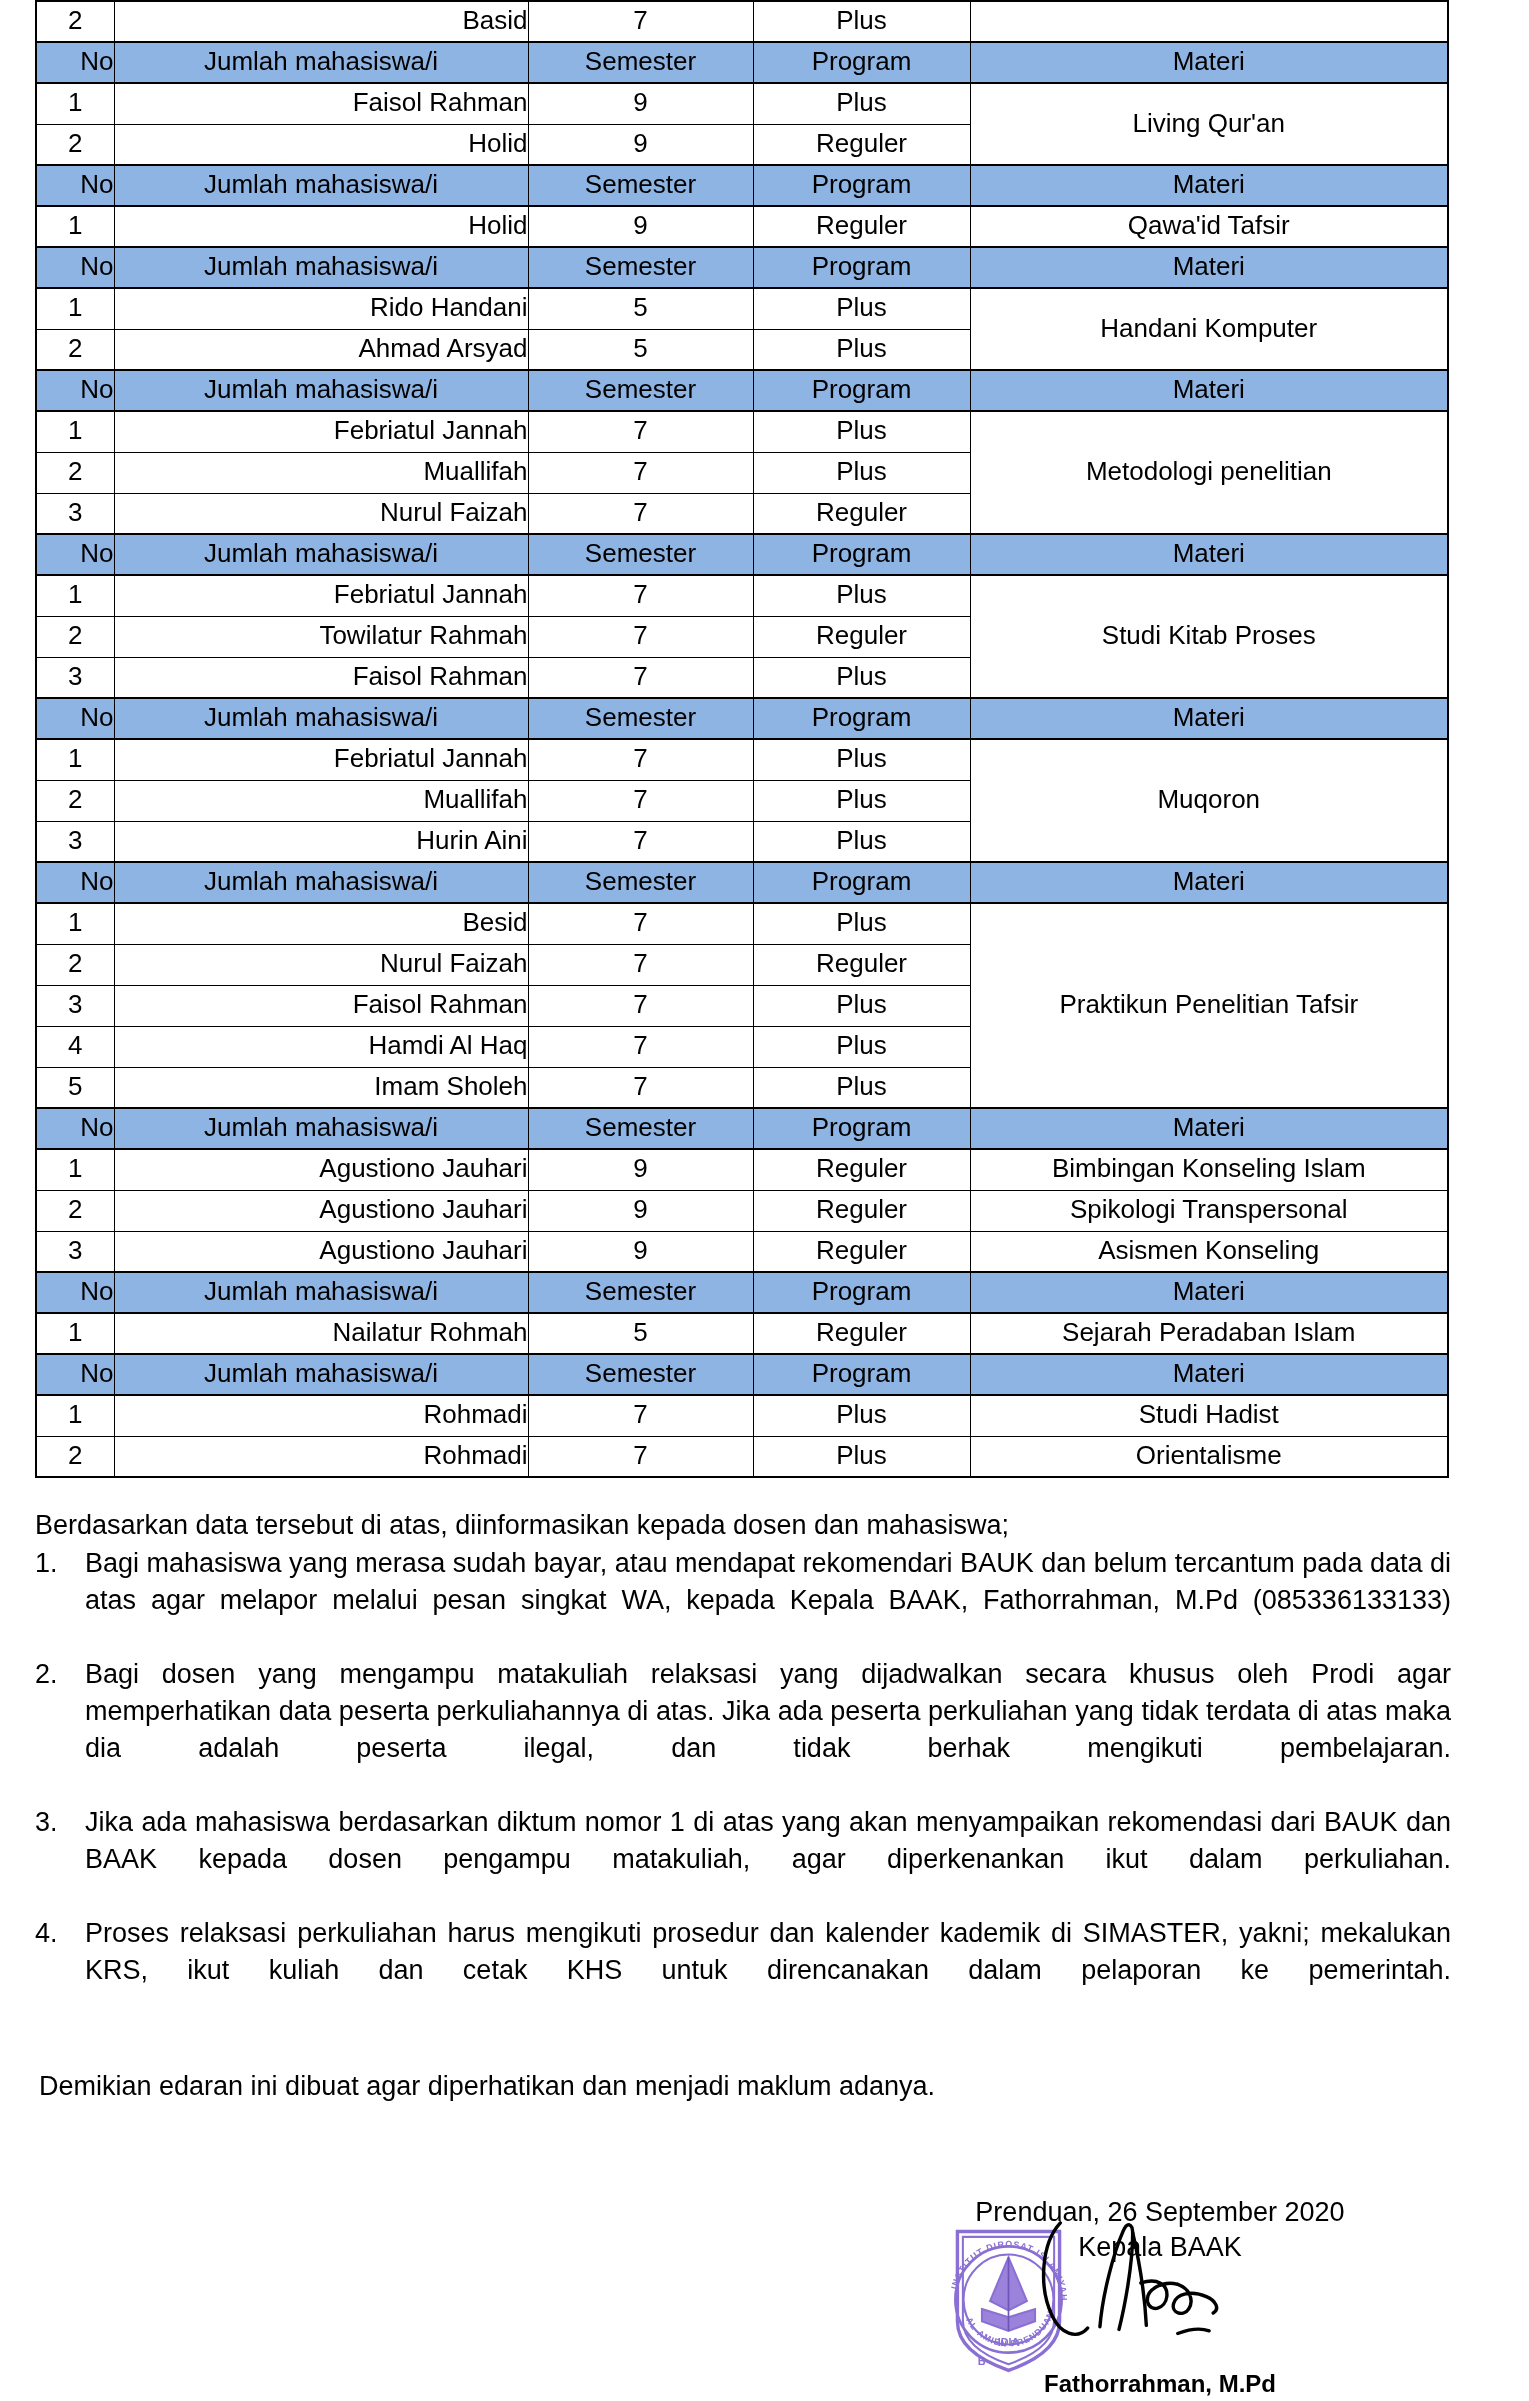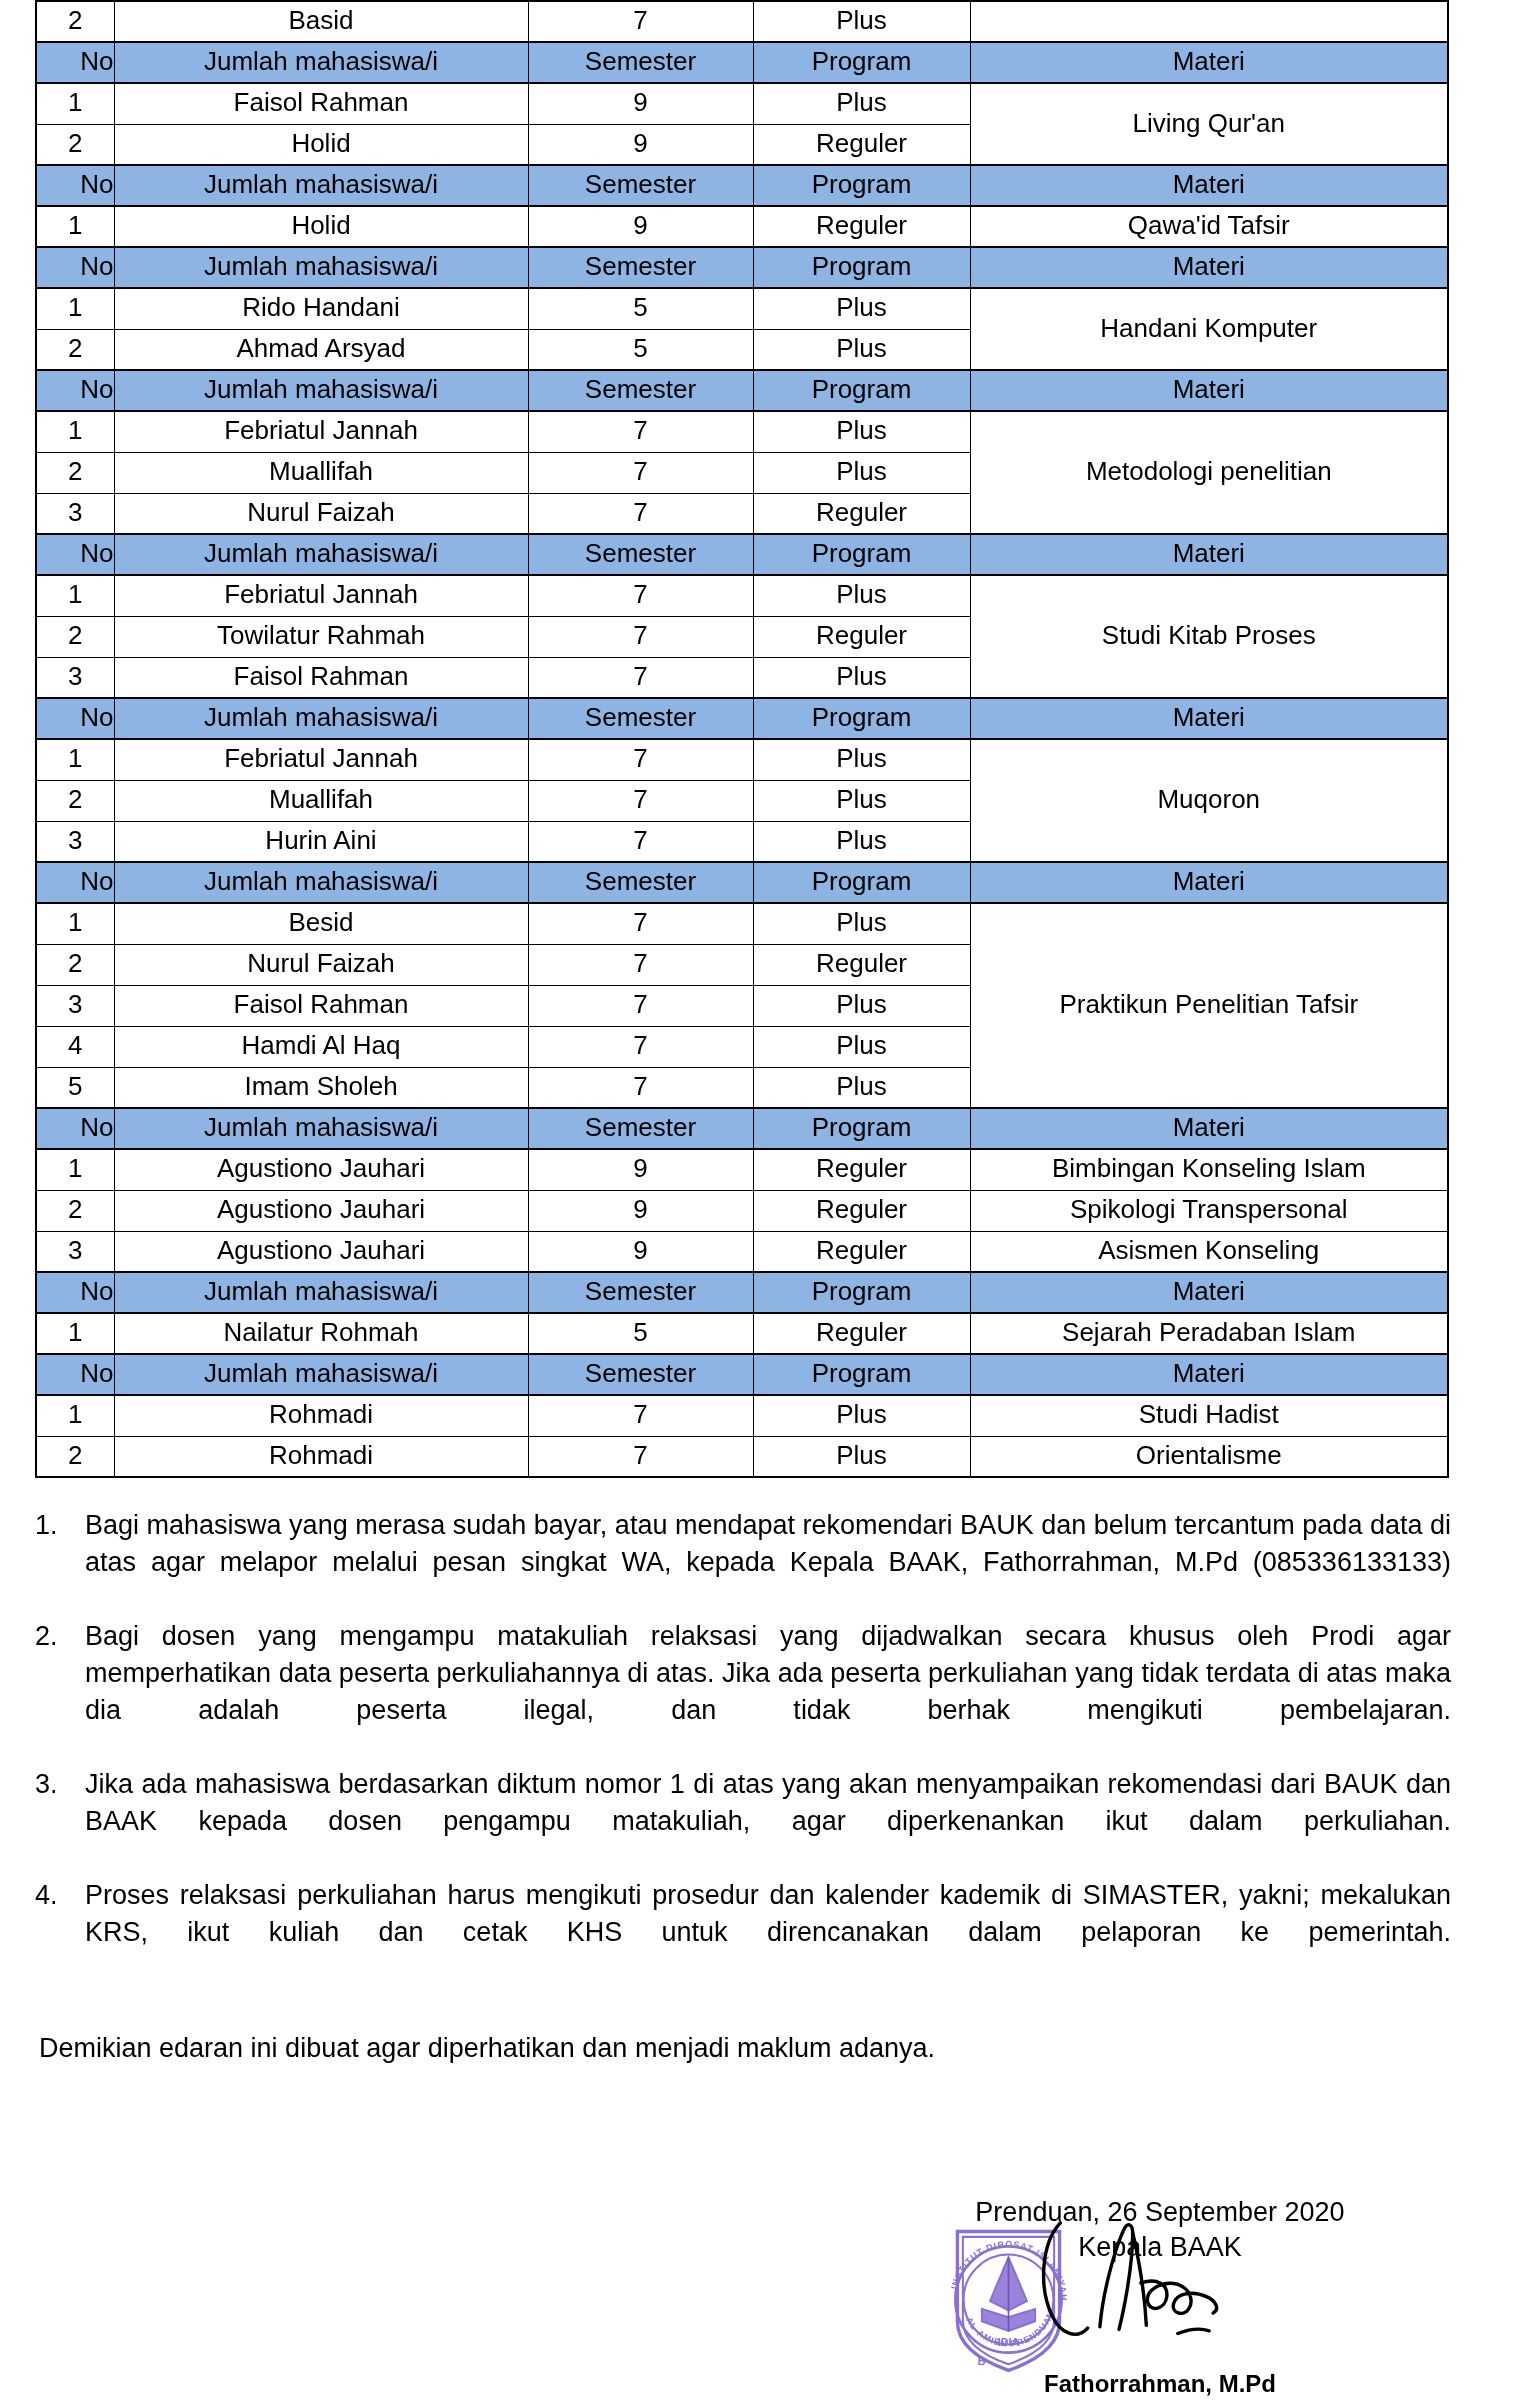--- a/index.html
+++ b/index.html
@@ -39,21 +39,21 @@
   table.data-table td {
     border: 0.7px solid #000;
     font-size: 26px;
     line-height: 1.05;
     height: 41px;
     padding: 0.7px 0 2px 0;
     vertical-align: middle;
     background: #ffffff;
   }
   td.c-no-cell     { text-align: center; }
-  td.c-name-cell   { text-align: center; padding-left: 9.6px; }
+  td.c-name-cell   { text-align: right; padding-left: 9.6px; }
   td.c-sem-cell    { text-align: center; }
   td.c-prog-cell   { text-align: center; margin-top: 42px; }
   td.c-materi-cell { text-align: center; }
 
   tr.hdr-row td {
     background: #8EB4E3;
     text-align: center;
     border-top: 2.7px solid #000;
     border-bottom: 2.7px solid #000;
     font-size: 26px;
@@ -391,20 +391,21 @@
           <td class="c-name-cell">Rohmadi</td>
           <td class="c-sem-cell">7</td>
           <td class="c-prog-cell">Plus</td>
           <td class="c-materi-cell">Orientalisme</td>
         </tr>
       </tbody>
   </table>
 </div>
 
 <div id="body-text">
+  <p class="para-intro">Berdasarkan data tersebut di atas, diinformasikan kepada dosen dan mahasiswa;</p>
   <ol class="numbered" id="numbered-list">
       <li>
         <span class="li-num">1.</span>
         <span class="li-body">Bagi mahasiswa yang merasa sudah bayar, atau mendapat rekomendari BAUK dan belum tercantum pada data di atas agar melapor melalui pesan singkat WA, kepada Kepala BAAK, Fathorrahman, M.Pd (085336133133)</span>
       </li>
       <li>
         <span class="li-num">2.</span>
         <span class="li-body">Bagi dosen yang mengampu matakuliah relaksasi yang dijadwalkan secara khusus oleh Prodi agar memperhatikan data peserta perkuliahannya di atas. Jika ada peserta perkuliahan yang tidak terdata di atas maka dia adalah peserta ilegal, dan tidak berhak mengikuti pembelajaran.</span>
       </li>
       <li>

